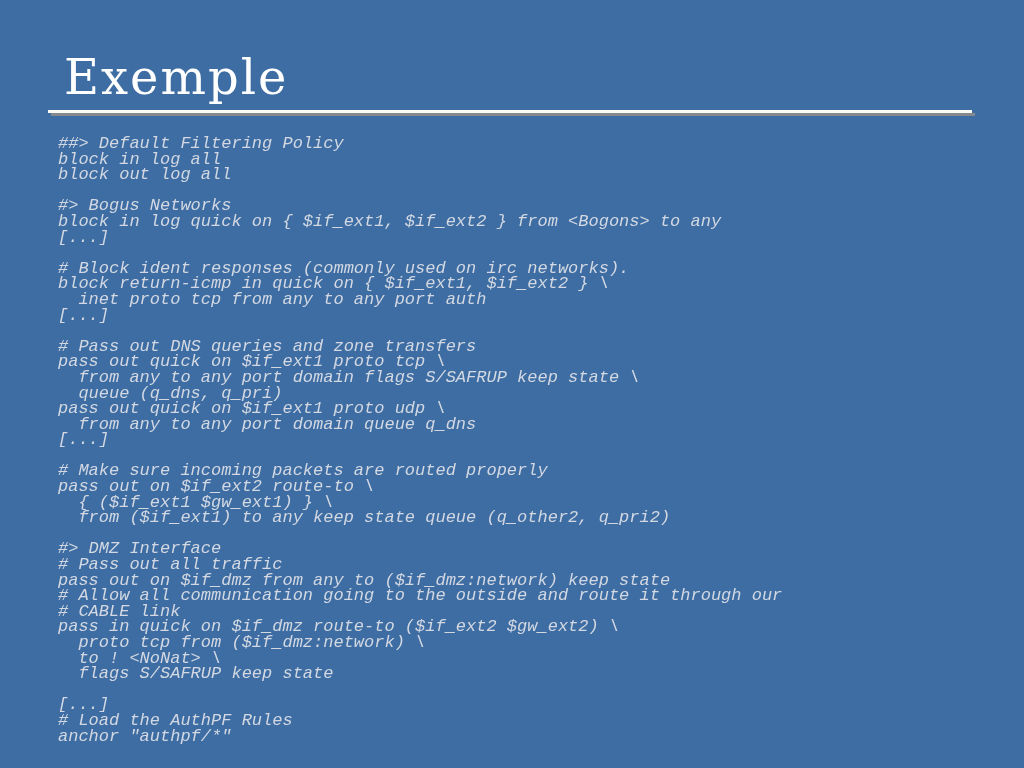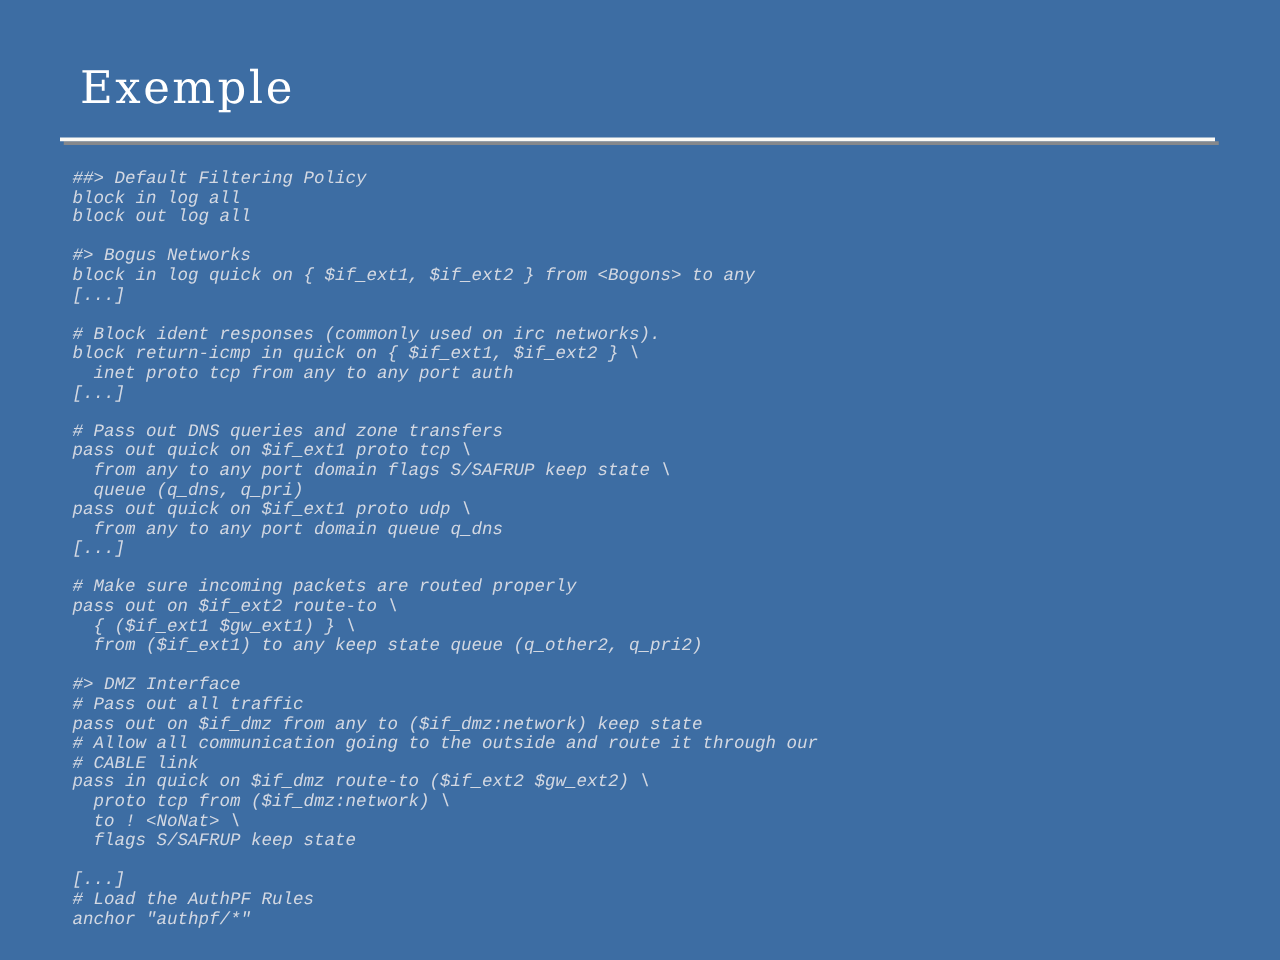--- a/index.html
+++ b/index.html
@@ -18,21 +18,21 @@
     position: absolute;
     inset: 0;
   }
   .slide-title {
     position: absolute;
     left: 64px;
     top: 53px;
     margin: 0;
     font-family: "DejaVu Serif", "Liberation Serif", serif;
     font-weight: normal;
-    font-size: 36px;
+    font-size: 48px;
     line-height: 1;
     letter-spacing: 2px;
     color: var(--title-text, #ffffff);
     white-space: nowrap;
   }
   .title-rule {
     position: absolute;
     left: 48px;
     top: 110px;
     width: 924px;
@@ -49,21 +49,21 @@
     background: var(--rule-shadow, #85888c);
     z-index: 1;
   }
   .code-block {
     position: absolute;
     left: 58px;
     top: 136px;
     margin: 0;
     font-family: "Liberation Mono", "DejaVu Sans Mono", monospace;
     font-style: italic;
-    font-size: 14px;
+    font-size: 17px;
     line-height: 15.6px;
     letter-spacing: 0;
     color: var(--code-text, #d3d8e2);
     white-space: pre;
   }
 </style>
 </head>
 <body>
 
 <div class="slide">

